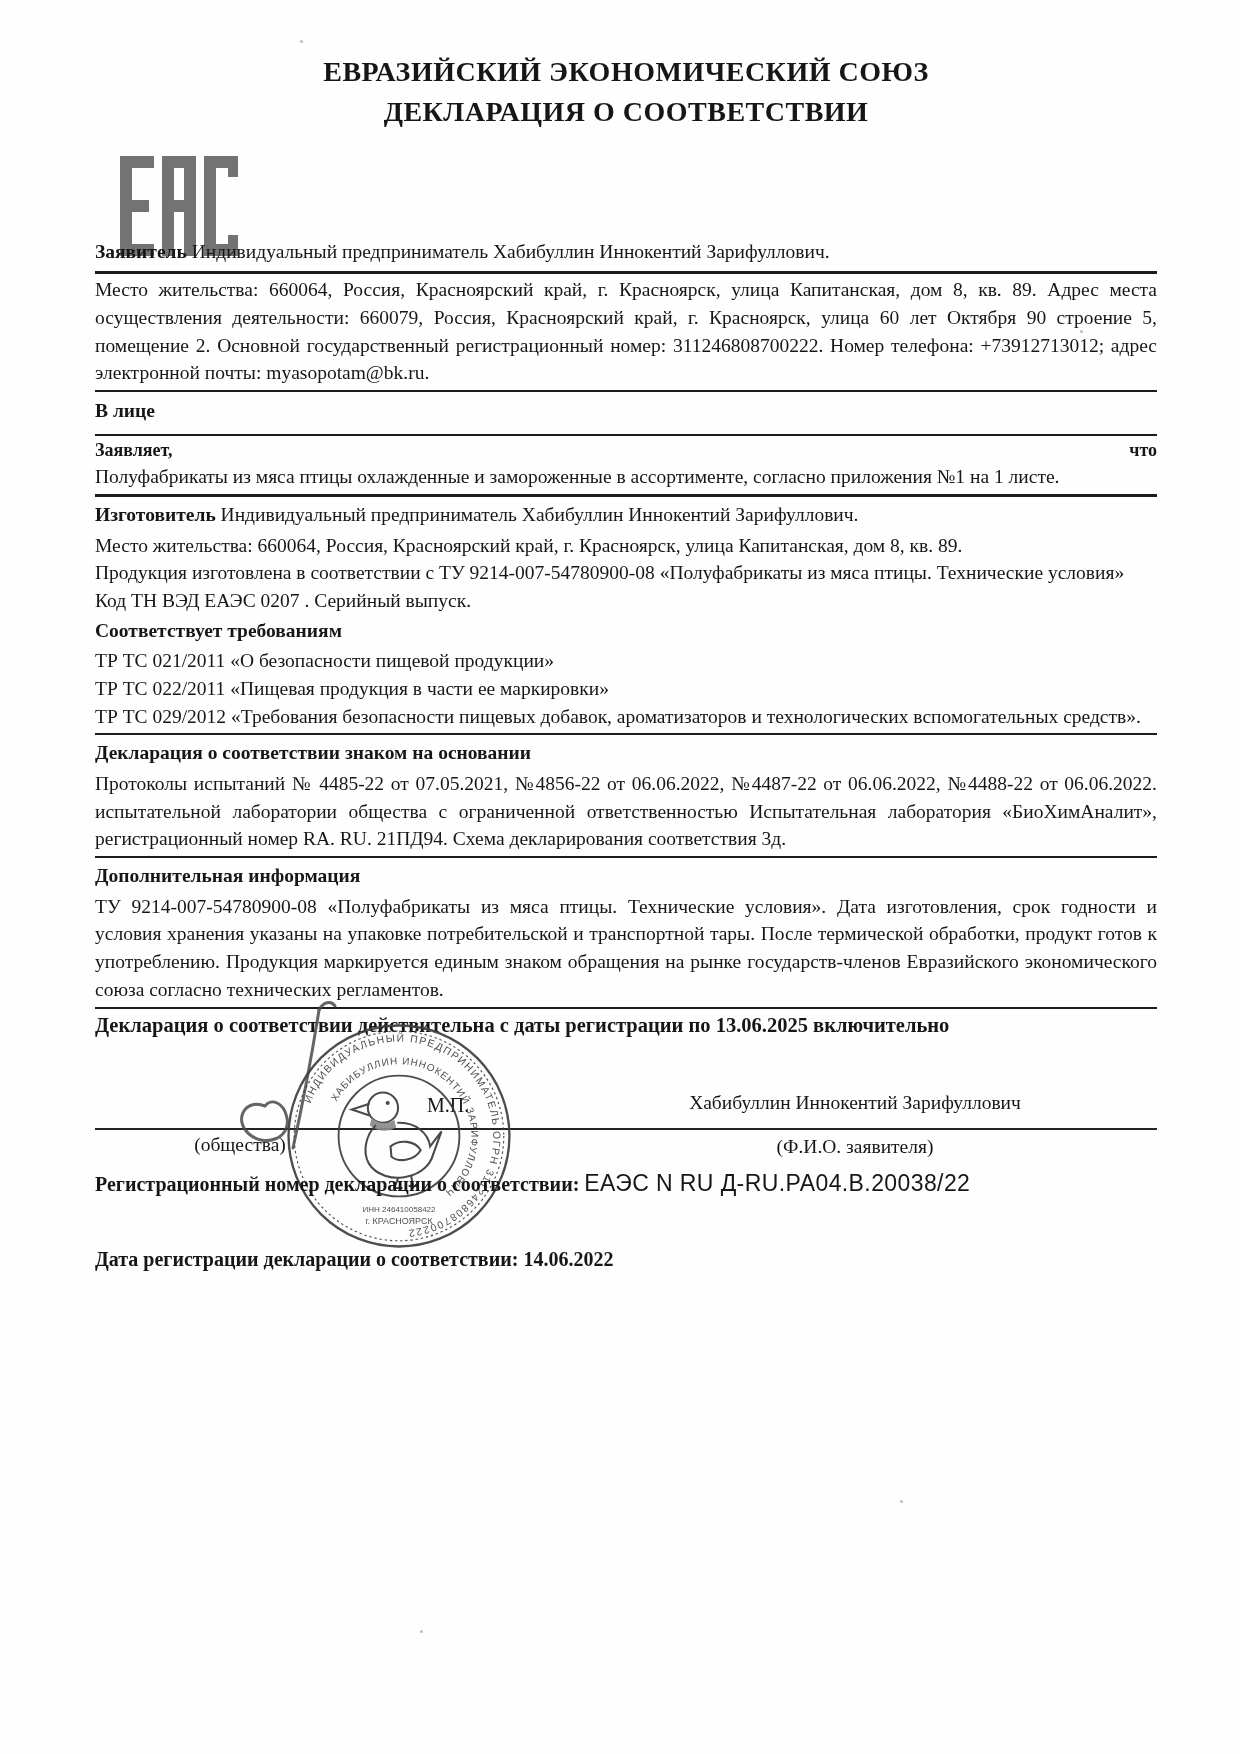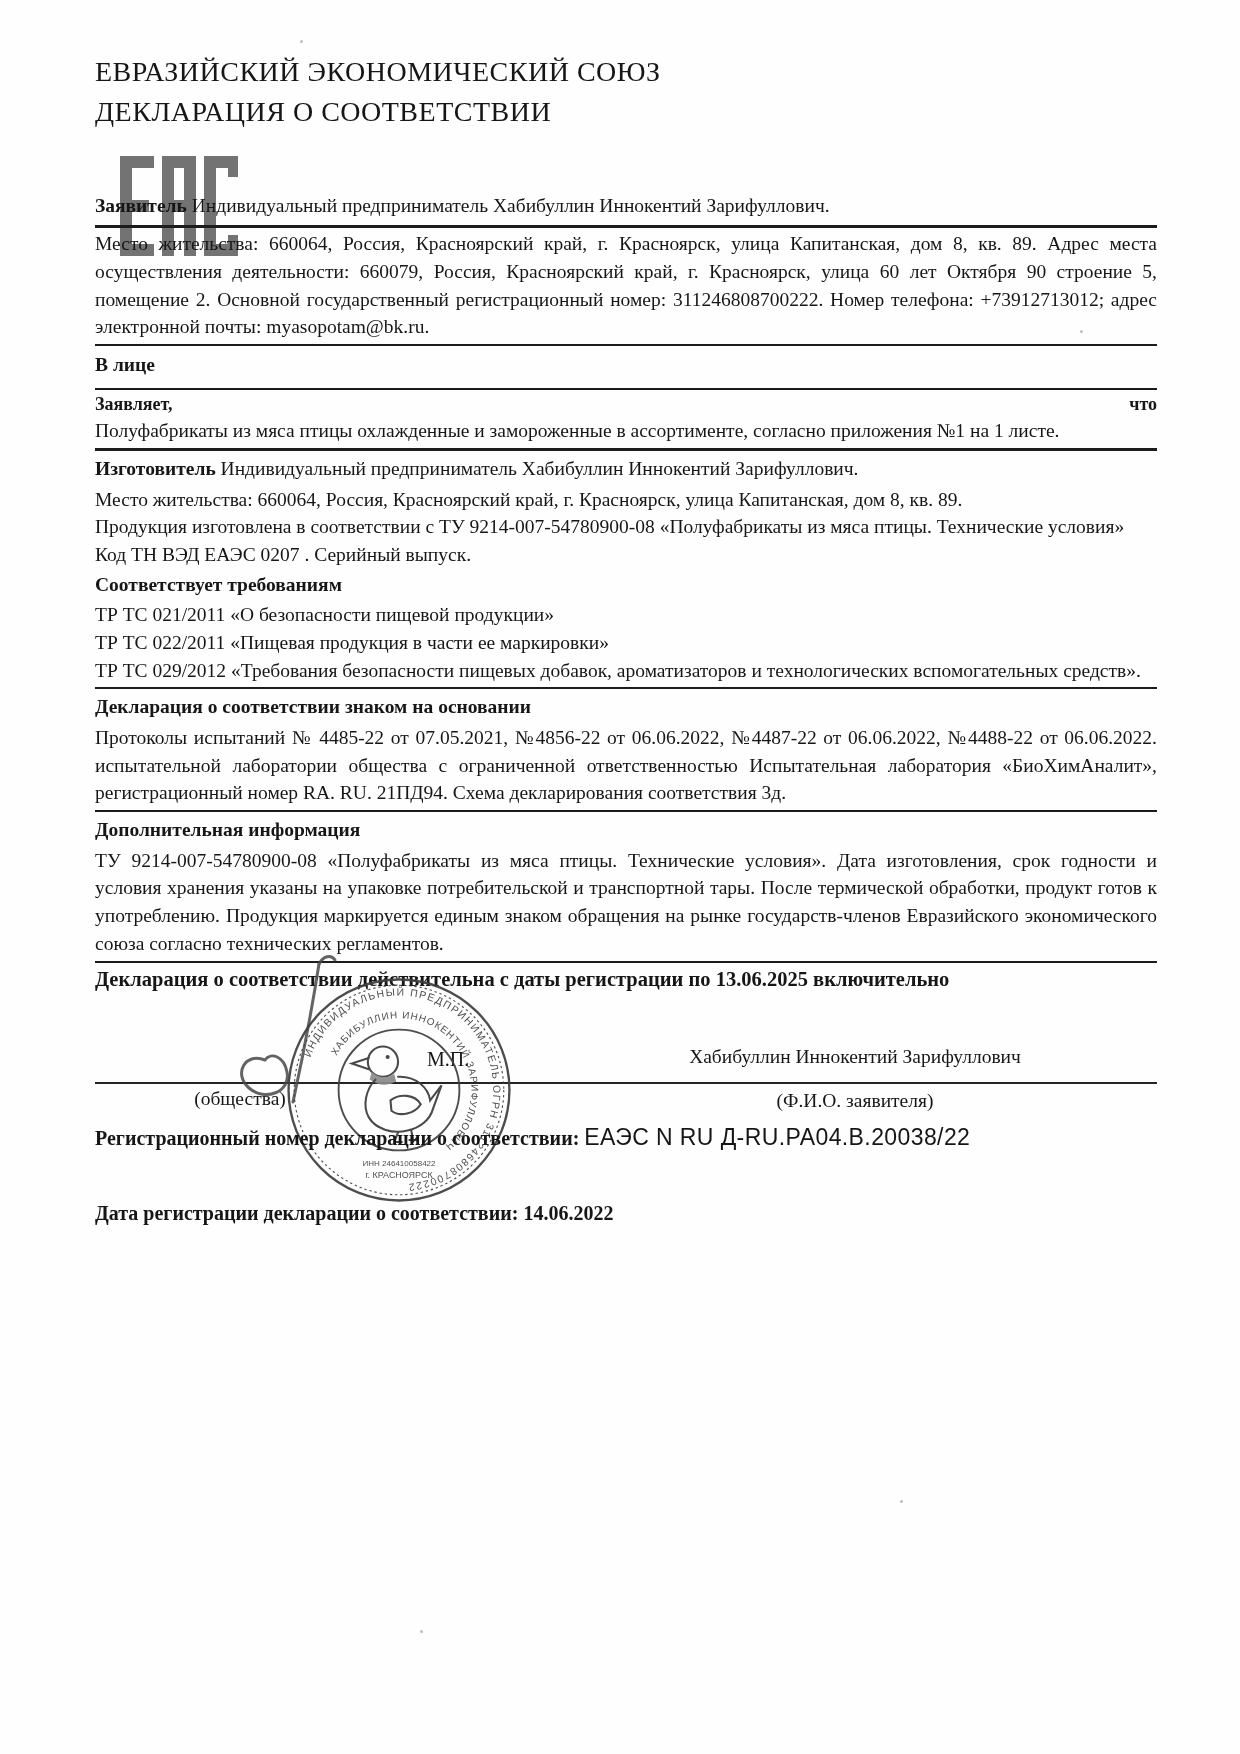--- a/index.html
+++ b/index.html
@@ -6,28 +6,28 @@
   .page{
     position:relative;
     width:1240px;height:1754px;
     margin:0 auto;
     background:#fefefe;
     font-family:"Liberation Serif", serif;
     color:#161616;
     overflow:hidden;
   }
   .content{position:absolute;left:95px;top:52px;width:1062px;}
-  .doc-title{text-align:left;font-weight:normal;font-size:28px;line-height:1.42;letter-spacing:.5px;}
+  .doc-title{text-align:center;font-weight:bold;font-size:28px;line-height:1.42;letter-spacing:.5px;}
   .eac-logo{position:absolute;left:120px;top:156px;}
   p,.line{margin:0;font-size:19.5px;line-height:1.42;text-align:justify;}
   .b{font-weight:bold;}
   .rule{border-top:2.5px solid #1c1c1c;height:0;margin:3px 0 2px 0;}
   .rule.thick{border-top-width:3px;}
   .rule.thin{border-top-width:2px;}
-  .sec-applicant{margin-top:58px;}
+  .sec-applicant{margin-top:104px;}
   .row-split{display:flex;justify-content:space-between;font-size:18px;line-height:1.42;}
   .vlitse{padding:3px 0 6px 0;}
   .heading-line{padding:2px 0 3px 0;}
   .sig-area{position:relative;height:330px;margin-top:2px;}
   .sig-line{position:absolute;left:0;right:0;top:86px;border-top:2px solid #242424;}
   .sig-caption{position:absolute;top:92px;left:55px;width:180px;text-align:center;font-size:19.5px;}
   .mp{position:absolute;top:52px;left:332px;font-size:20px;}
   .fio-name{position:absolute;top:50px;left:540px;width:440px;text-align:center;font-size:19.5px;}
   .fio-caption{position:absolute;top:94px;left:540px;width:440px;text-align:center;font-size:19.5px;}
   .stamp{position:absolute;top:-24px;left:186px;opacity:.92;}

